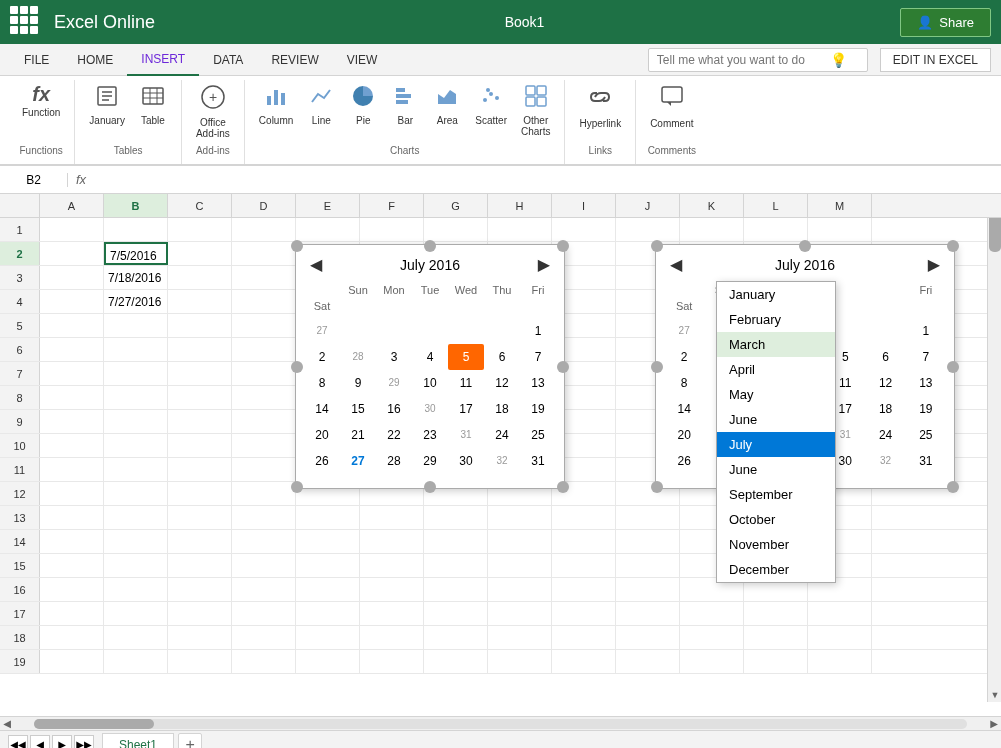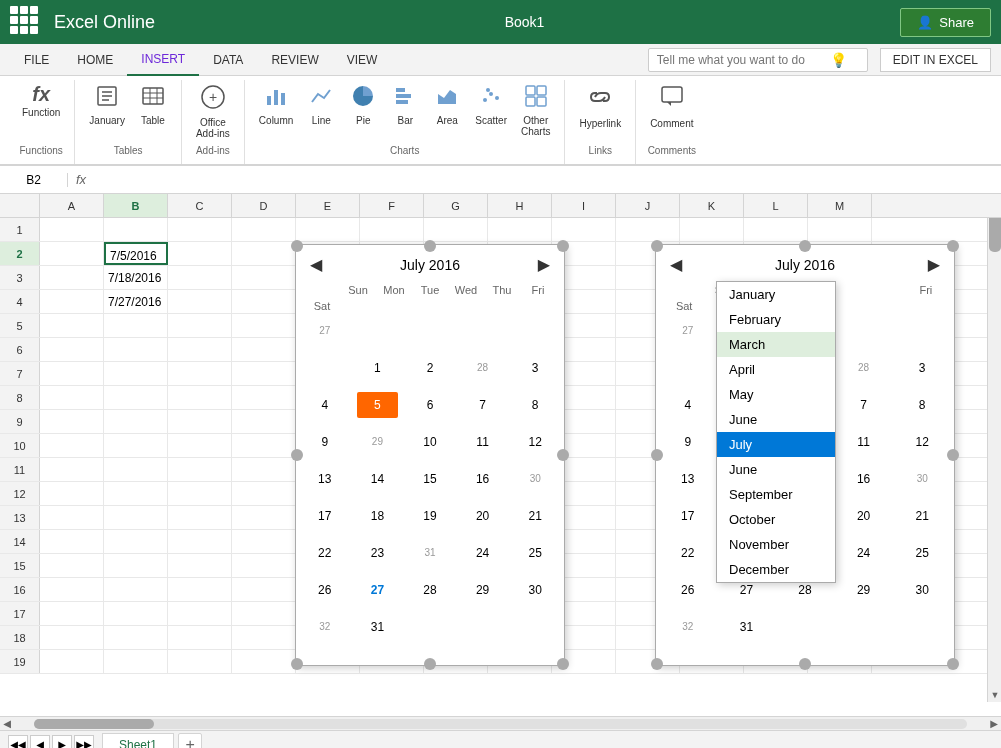--- a/index.html
+++ b/index.html
@@ -73,21 +73,21 @@
     .calendar-popup {
       position: absolute; background: white; border: 1px solid #aaa;
       box-shadow: 2px 2px 8px rgba(0,0,0,0.2);
       padding: 8px; z-index: 100; width: 270px;
     }
     .calendar-header { display: flex; align-items: center; justify-content: space-between; margin-bottom: 6px; }
     .cal-nav { background: none; border: none; cursor: pointer; font-size: 16px; color: #333; padding: 2px 6px; }
     .cal-title { font-size: 14px; font-weight: 400; cursor: pointer; }
     .cal-days-header { display: grid; grid-template-columns: repeat(7, 1fr); text-align: center; font-size: 11px; color: #666; margin-bottom: 4px; }
     .cal-days-header span { padding: 2px; }
-    .cal-grid { display: grid; grid-template-columns: repeat(5, 1fr); text-align: center; gap: 11px; }
+    .cal-grid { display: grid; grid-template-columns: repeat(7, 1fr); text-align: center; }
     .cal-cell { padding: 3px 2px; font-size: 12px; cursor: pointer; border-radius: 2px; line-height: 20px; min-width: 30px; }
     .cal-cell.other-month { color: #bbb; }
     .cal-cell.today { background: #ff6600; color: white; border-radius: 2px; }
     .cal-cell.selected { color: #1e7145; font-weight: bold; }
     .cal-cell.week-num { color: #999; font-size: 10px; cursor: default; }
 
     
     .month-dropdown {
       position: absolute; background: white; border: 1px solid #aaa;
       box-shadow: 2px 2px 8px rgba(0,0,0,0.2); z-index: 200; width: 120px;

